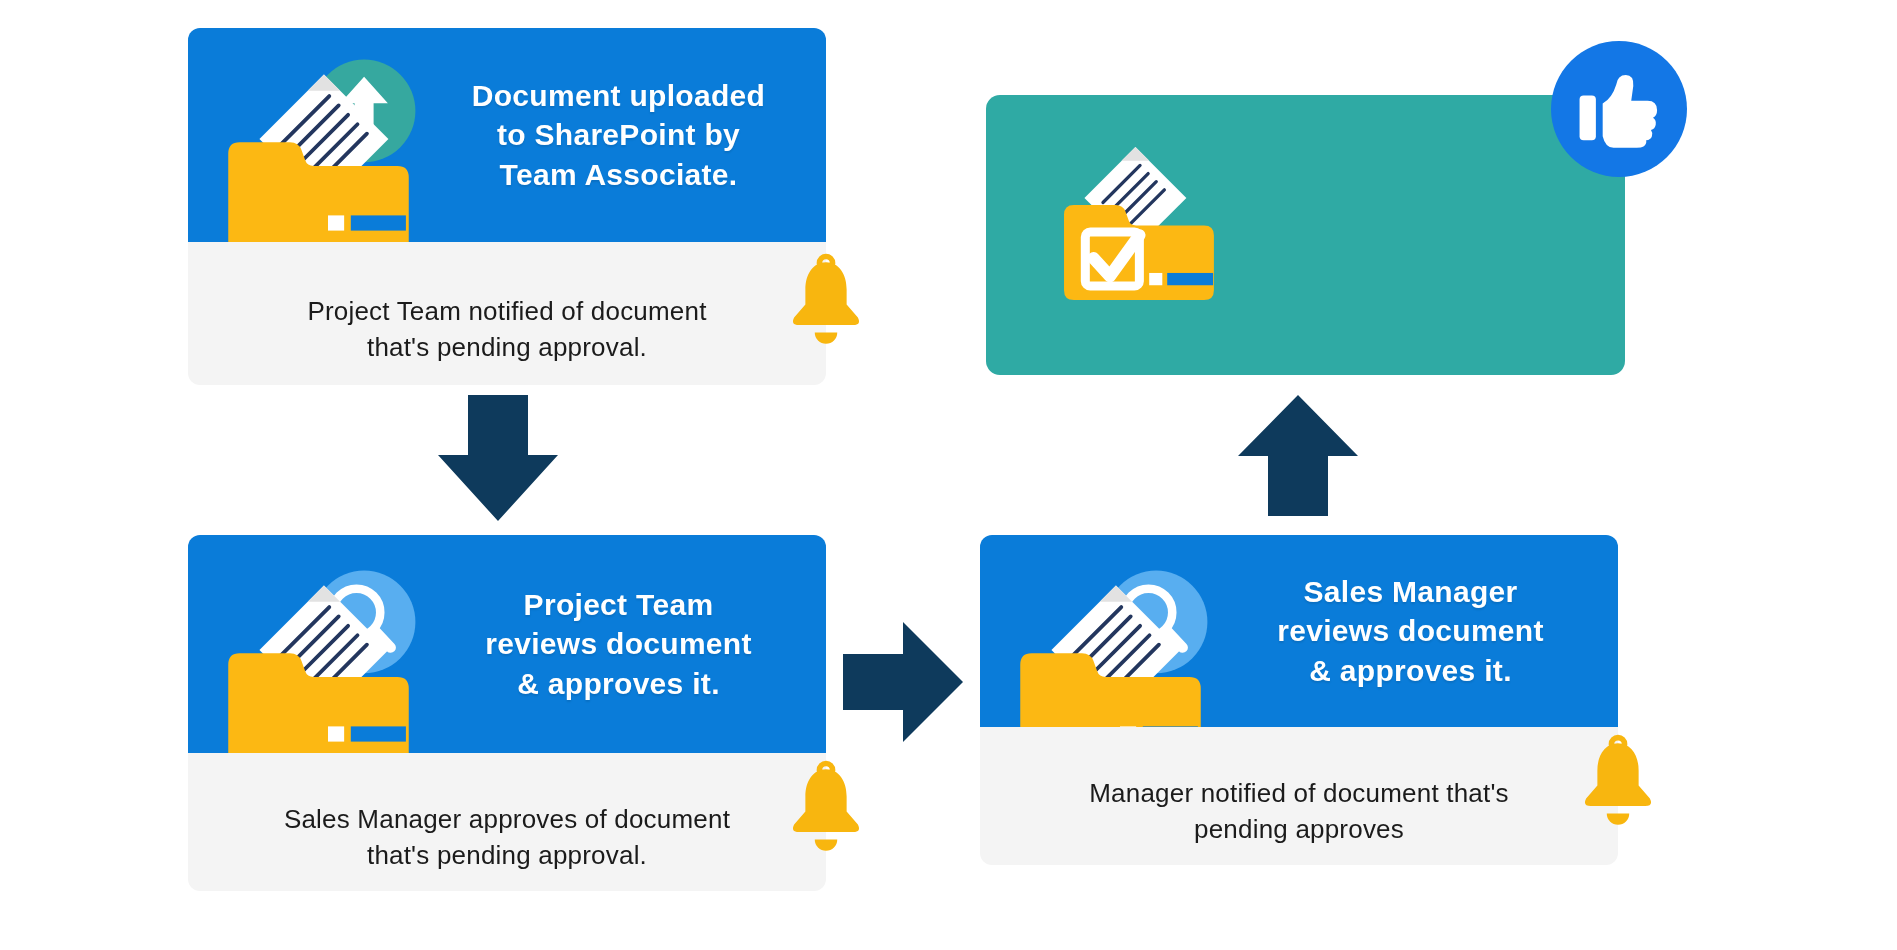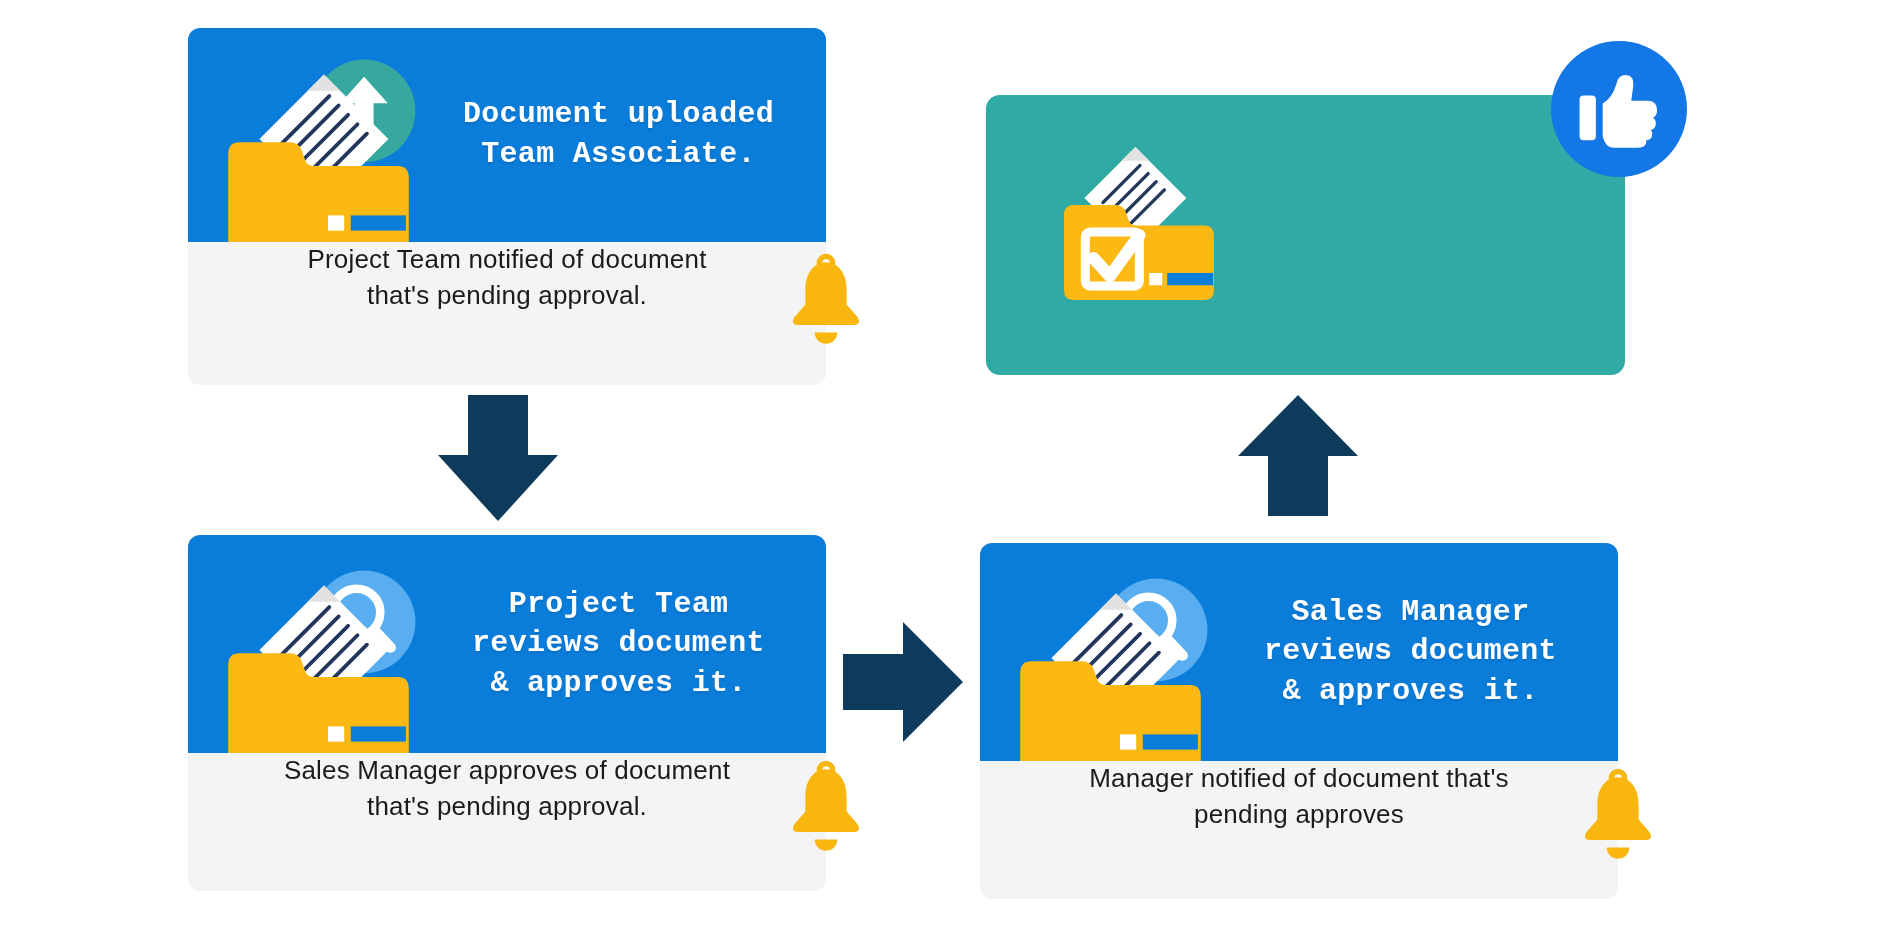--- a/index.html
+++ b/index.html
@@ -25,25 +25,24 @@
   .step-icon { position:absolute; }
   .title-wrap {
     position:absolute; left:235px; right:12px; top:0; bottom:0;
     display:flex; flex-direction:column; justify-content:center;
     text-align:center;
   }
   .title-line {
     display:block; color:var(--title-text); font-size:30px; font-weight:700;
     line-height:1.32; letter-spacing:.3px;
     text-shadow:0 2px 2px rgba(0,0,0,.10);
-    font-family:Liberation Mono, monospace;
   }
   .panel-text {
     position:absolute; inset:0; display:flex; flex-direction:column;
-    text-align:center; padding-bottom:16px;
+    justify-content:center; text-align:center; padding-bottom:16px;margin-top:48px;
   }
   .notice-line {
     display:block; color:var(--notice-text); font-size:26px; font-weight:400;
     line-height:1.38; letter-spacing:.2px;
   }
   .bell { position:absolute; right:-47px; width:94px; height:105px; }
   .arrow { position:absolute; }
   .arrow svg polygon { fill:var(--arrow-navy); }
   .thumb-badge { position:absolute; right:-62px; top:-54px; width:136px; height:136px; }
 </style>
@@ -67,20 +66,21 @@
           <line x1="84" y1="94" x2="156" y2="94" stroke="var(--doc-line-navy)" stroke-width="4" stroke-linecap="round"></line>
           <line x1="84" y1="108" x2="156" y2="108" stroke="var(--doc-line-navy)" stroke-width="4" stroke-linecap="round"></line>
           <line x1="84" y1="122" x2="156" y2="122" stroke="var(--doc-line-navy)" stroke-width="4" stroke-linecap="round"></line>
         </g>
         <path d="M15,107 Q15,95 27,95 L80,95 Q89,95 92,103 L96,114 Q98,120 105,120 L193,120 Q205,120 205,132 L205,200 L15,200 Z" fill="var(--folder-yellow)"></path>
         <rect x="120" y="172" width="17" height="16" fill="var(--label-white)"></rect>
         <rect x="144" y="172" width="58" height="16" fill="var(--label-blue)"></rect>
       </svg>
       <div class="title-wrap">
         <span class="title-line">Document uploaded</span>
+        <span class="title-line">to SharePoint by</span>
         <span class="title-line">Team Associate.</span>
       </div>
     </div>
     <div class="card-panel" style="height:143px;">
       <div class="panel-text">
         <span class="notice-line">Project Team notified of document</span>
         <span class="notice-line">that's pending approval.</span>
       </div>
       <svg class="bell" style="top:8px;" viewBox="0 0 100 112">
         <circle cx="50" cy="14" r="7" fill="none" stroke="var(--bell-yellow)" stroke-width="6"></circle>
@@ -134,21 +134,21 @@
     </div>
   </div>
 
   <div class="arrow" style="left:843px; top:622px; width:120px; height:120px;">
     <svg width="120" height="120" viewBox="0 0 120 120">
         <polygon points="0,32 60,32 60,0 120,60 60,120 60,88 0,88"></polygon>
       </svg>
   </div>
 
   <div class="card" style="left:980px; top:535px; width:638px;">
-    <div class="card-header" style="height:218px;margin-top:8px;">
+    <div class="card-header" style="height:192px;">
       <svg class="step-icon" style="left:26px; top:28px; height:190px;" viewBox="0 0 230 200">
         <circle cx="158" cy="62" r="54" fill="var(--search-badge-blue)"></circle>
         <circle cx="150" cy="52" r="25" fill="none" stroke="#fff" stroke-width="9"></circle>
         <line x1="169" y1="71" x2="186" y2="89" stroke="#fff" stroke-width="11" stroke-linecap="round"></line>
         <g transform="rotate(-45 115 98)">
           <rect x="72" y="46" width="96" height="96" fill="#fff"></rect>
           <polygon points="144,46 168,46 168,70" fill="var(--doc-fold-gray)"></polygon>
           <line x1="84" y1="66" x2="156" y2="66" stroke="var(--doc-line-navy)" stroke-width="4" stroke-linecap="round"></line>
           <line x1="84" y1="80" x2="156" y2="80" stroke="var(--doc-line-navy)" stroke-width="4" stroke-linecap="round"></line>
           <line x1="84" y1="94" x2="156" y2="94" stroke="var(--doc-line-navy)" stroke-width="4" stroke-linecap="round"></line>

